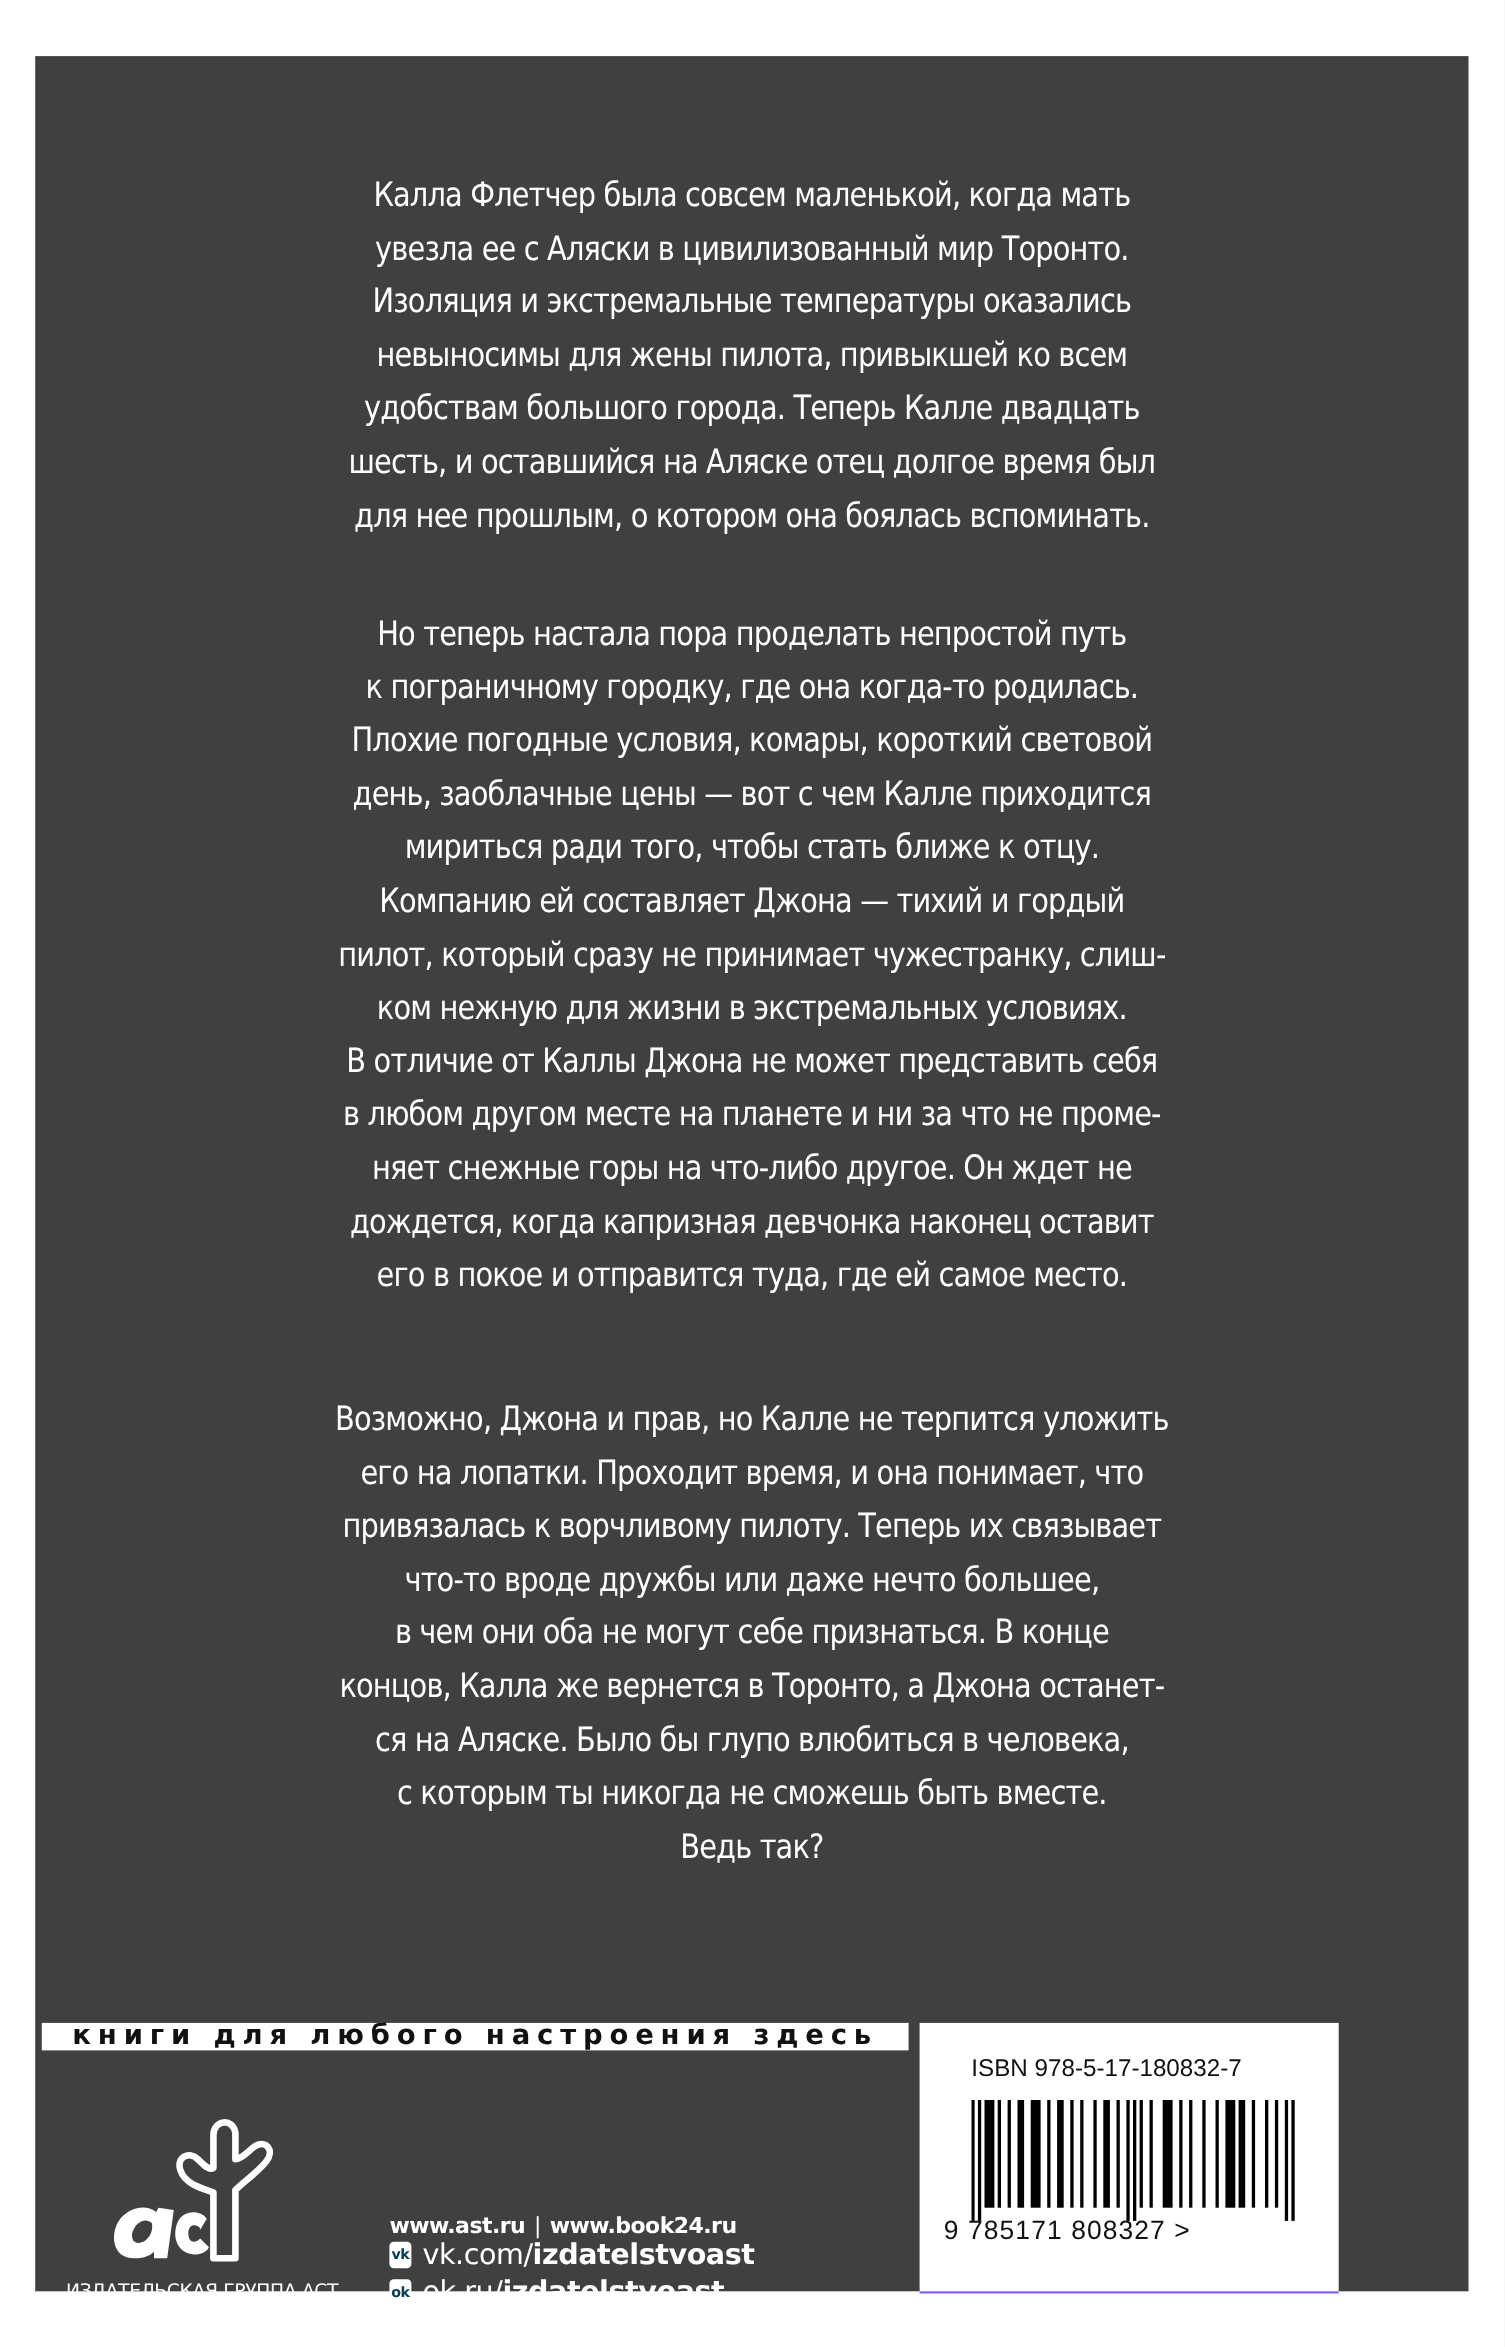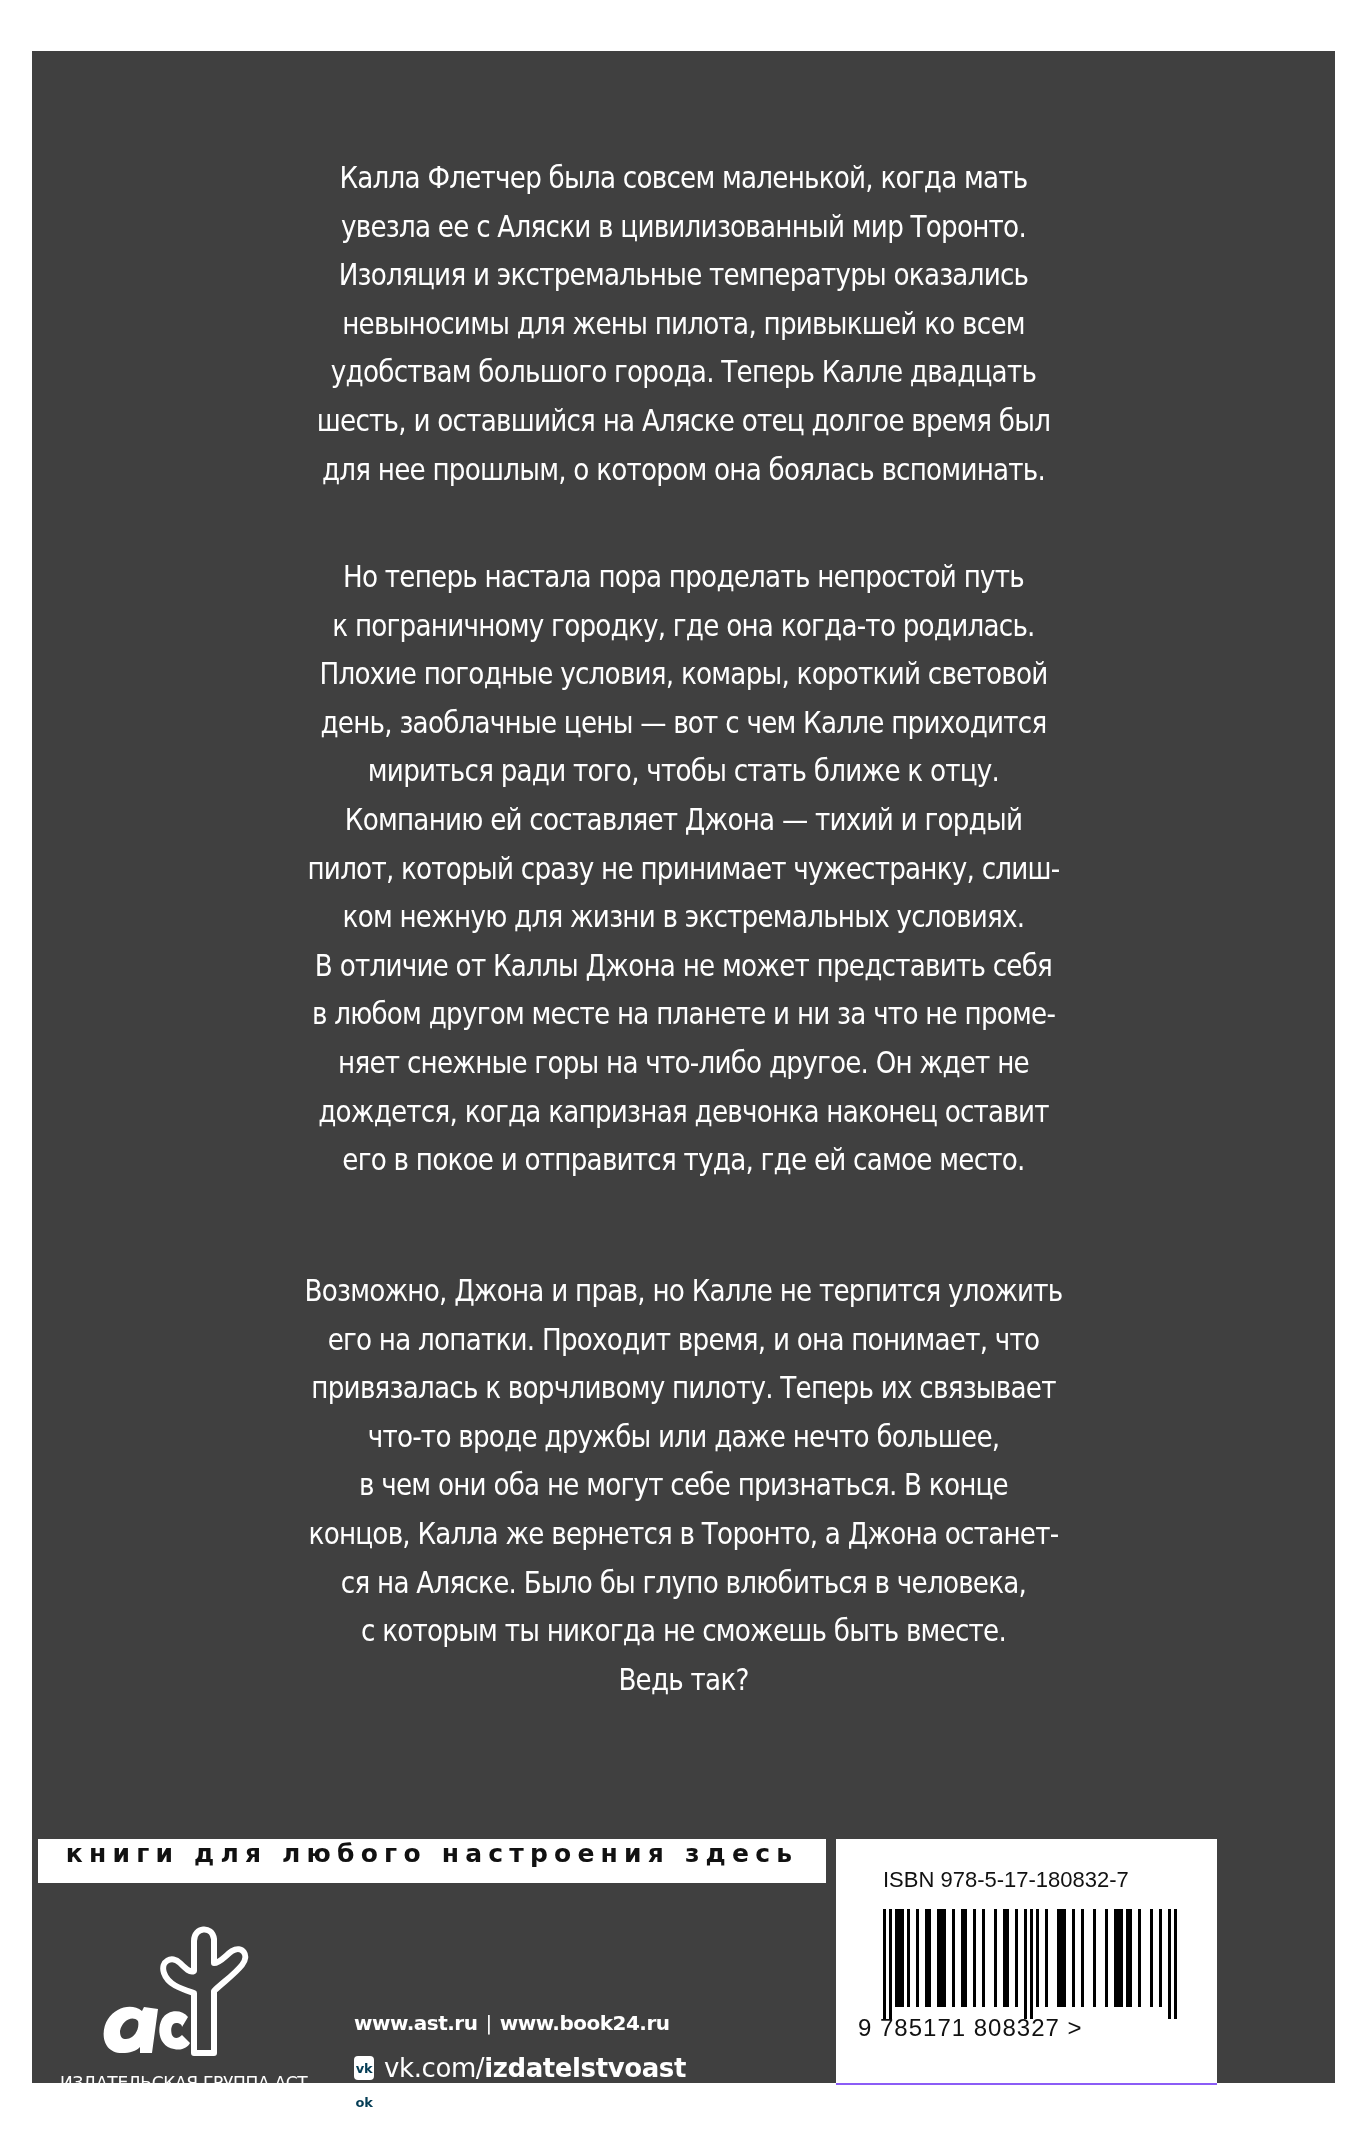--- a/index.html
+++ b/index.html
@@ -5,29 +5,29 @@
   html, body { margin:0; padding:0; background:#ffffff; }
   body { width:1368px; height:2134px; position:relative; overflow:hidden; font-family:"Liberation Sans", sans-serif; }
   .cover { position:absolute; left:32px; top:51px; width:1303px; height:2032px; background:#404040; }
   .blurb { position:absolute; left:0; width:1303px; text-align:center; color:#ffffff;
            font-family:"DejaVu Sans", sans-serif; font-size:30.5px; letter-spacing:-0.9px; line-height:48.6px;
            transform:scaleX(0.86); transform-origin:center top; }
   .blurb .line { display:block; white-space:nowrap; }
   .p1 { top:103px; }
   .p2 { top:502px; }
   .p3 { top:1216px; }
-  .banner { position:absolute; left:6px; top:1788px; width:788px; height:44px; background:#ffffff;
-            display:flex; align-items:flex-start; justify-content:center; }
+  .banner { position:absolute; left:6px; top:1788px; width:788px; height:25px; background:#ffffff;
+            display:flex; align-items:flex-end; justify-content:center; }
   .banner span { color:#111; font-family:"DejaVu Sans", sans-serif; font-weight:bold; font-size:25px; letter-spacing:6.2px; white-space:nowrap; }
   .logo { position:absolute; left:50px; top:1860px; width:180px; height:150px; }
   .publisher { position:absolute; left:28px; top:2022px; color:#fff; font-family:"DejaVu Sans", sans-serif; font-size:17px; letter-spacing:-0.3px; white-space:nowrap; }
   .links { position:absolute; left:322px; top:1960px; color:#fff; font-family:"DejaVu Sans", sans-serif; }
   .websites { font-weight:bold; font-size:20px; letter-spacing:-0.5px; white-space:nowrap; }
   .websites .sep { font-weight:normal; padding:0 8px; }
-  .social { display:flex; align-items:center; font-size:26px; white-space:nowrap; margin-top:18px; letter-spacing:-0.4px; }
+  .social { display:flex; align-items:center; font-size:26px; white-space:nowrap; letter-spacing:-0.4px; }
   .social + .social { margin-top:4px; }
   .social .ic { width:20px; height:24px; background:#fff; border-radius:4px; color:#053d55; font-size:13px; font-weight:bold;
                 display:inline-flex; align-items:center; justify-content:center; margin-right:10px; }
   .social b { font-weight:bold; }
   .isbn-panel { position:absolute; left:804px; top:1788px; width:381px; height:244px; background:#ffffff; border-bottom:2px solid #8b5cf6; }
   .isbn-text { position:absolute; left:47px; top:28px; font-family:"Liberation Sans", sans-serif; font-size:22px; color:#111; white-space:nowrap; }
   .barcode { position:absolute; left:47px; top:70px; height:110px; width:295px; }
   .barcode-num { position:absolute; left:22px; top:175px; width:340px; font-family:"Liberation Sans", sans-serif; font-size:24px; color:#111; white-space:nowrap; letter-spacing:1px; }
 </style>
 </head>

